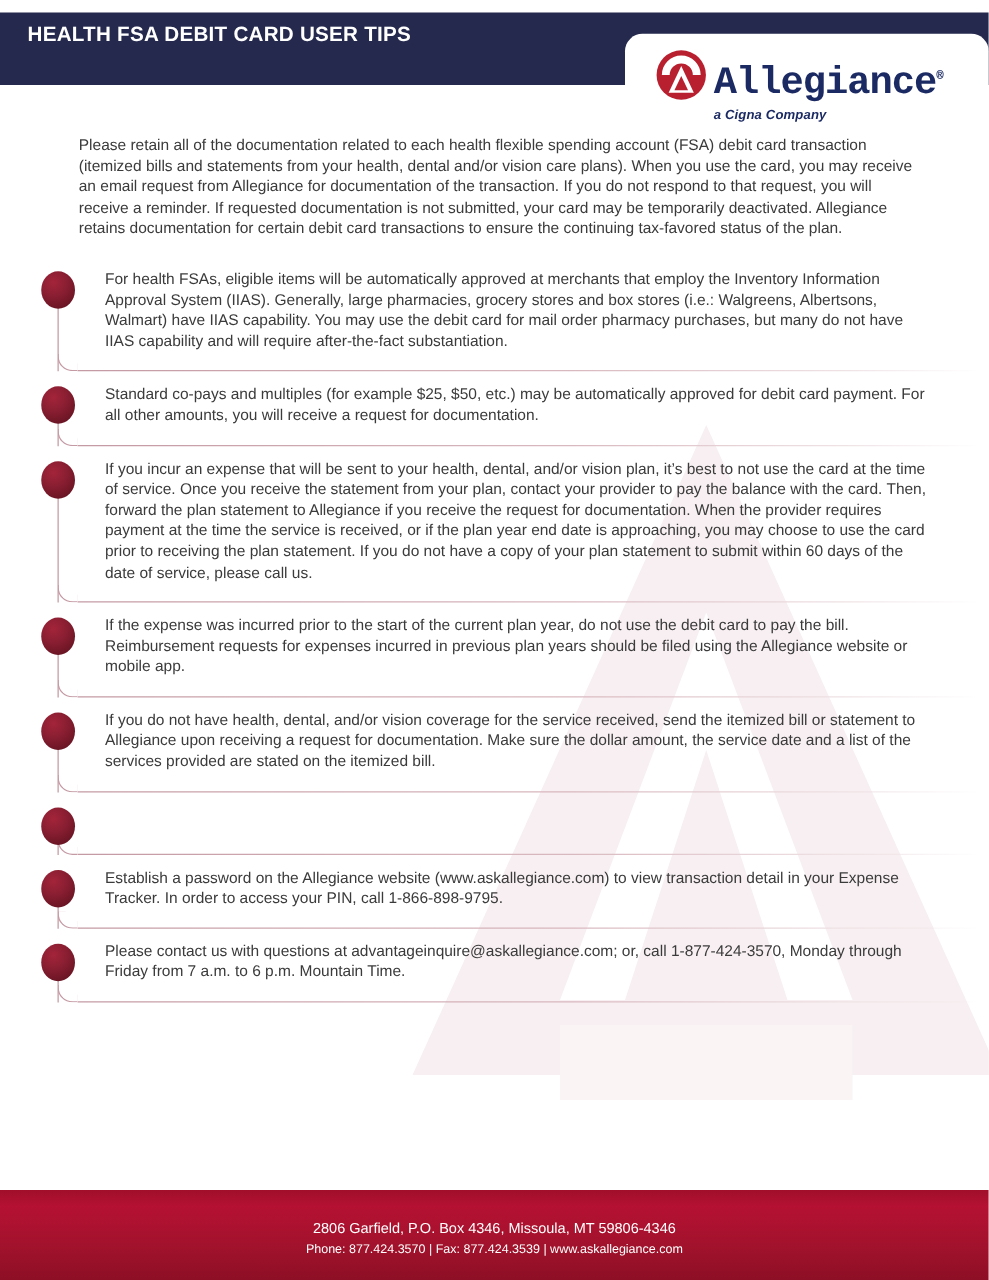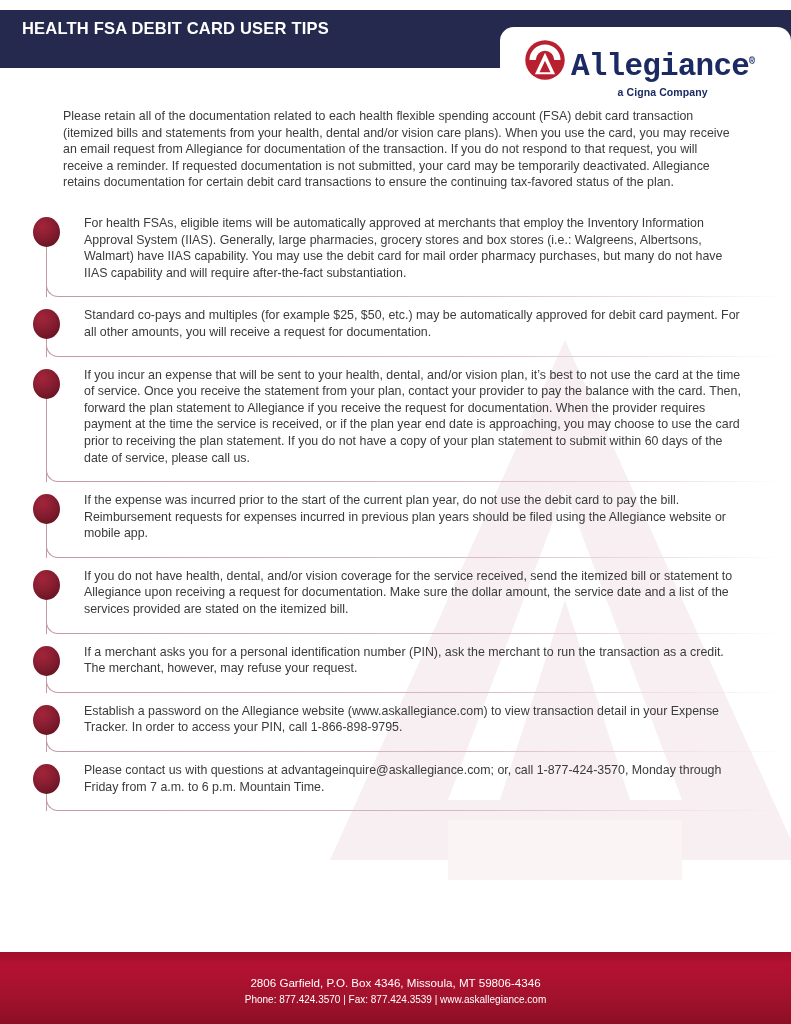--- a/index.html
+++ b/index.html
@@ -96,24 +96,25 @@
   .logo-reg {
     font-size: 10px;
     vertical-align: super;
     font-weight: bold;
     color: #1b2a63;
   }
   .logo-sub {
     font-size: 10.5px;
     font-weight: bold;
     color: #1b2a63;
-    text-align: center;
+    text-align: left;
     margin-top: -3px;
     letter-spacing: 0.1px;
     white-space: nowrap;
+    font-style: italic;
   }
 
   
   .content {
     position: absolute;
     left: 0;
     top: 108px;
     width: 791px;
     z-index: 2;
   }
@@ -286,21 +287,20 @@
         <span class="tip-rule-foot"></span>
         <span class="tip-rule-line"></span>
         <div class="tip-text">If you do not have health, dental, and/or vision coverage for the service received, send the itemized bill or statement to Allegiance upon receiving a request for documentation. Make sure the dollar amount, the service date and a list of the services provided are stated on the itemized bill.</div>
       </li>
 
       <li class="tip">
         <span class="tip-bullet"></span>
         <span class="tip-rule"></span>
         <span class="tip-rule-foot"></span>
         <span class="tip-rule-line"></span>
-        <div class="tip-text">If a merchant asks you for a personal identification number (PIN), ask the merchant to run the transaction as a credit. The merchant, however, may refuse your request.</div>
       </li>
 
       <li class="tip">
         <span class="tip-bullet"></span>
         <span class="tip-rule"></span>
         <span class="tip-rule-foot"></span>
         <span class="tip-rule-line"></span>
         <div class="tip-text">Establish a password on the Allegiance website (www.askallegiance.com) to view transaction detail in your Expense Tracker. In order to access your PIN, call 1-866-898-9795.</div>
       </li>
 

